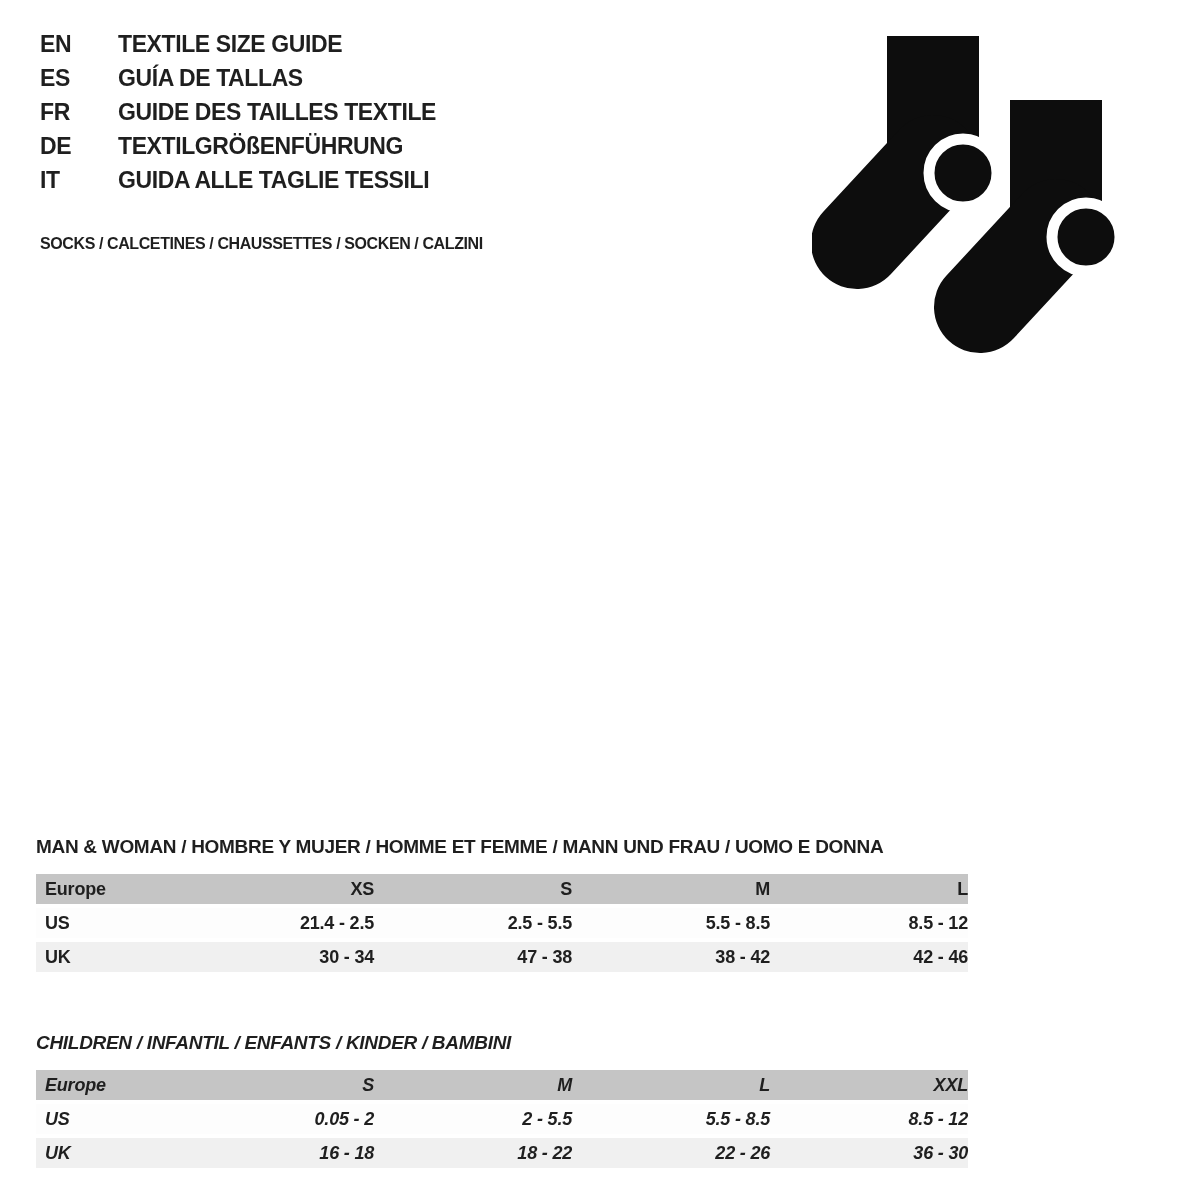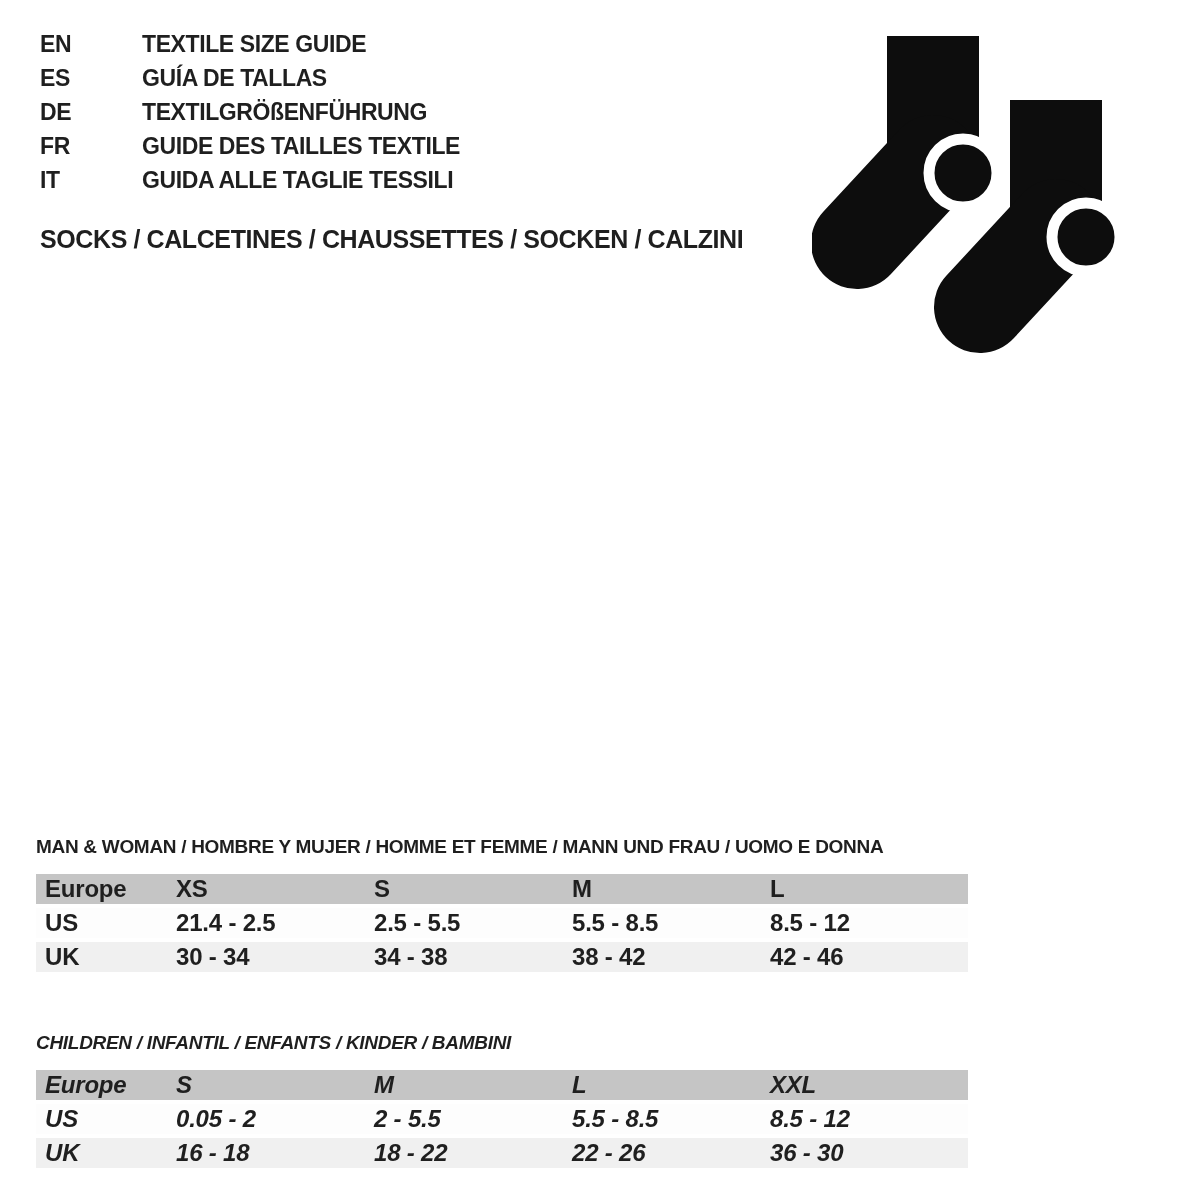--- a/index.html
+++ b/index.html
@@ -14,60 +14,60 @@
   html,body{margin:0;padding:0;}
   body{
     width:1200px;height:1200px;position:relative;overflow:hidden;
     background:var(--page-bg);
     font-family:"Liberation Sans",sans-serif;
     font-weight:bold;color:var(--text);
   }
 
   
   .lang-block{position:absolute;left:40px;top:27px;}
-  .lang-row{display:flex;height:34px;align-items:center;font-size:23px;letter-spacing:-0.4px;white-space:nowrap;gap:24px;}
+  .lang-row{display:flex;height:34px;align-items:center;font-size:23px;letter-spacing:-0.4px;white-space:nowrap;}
   .lang-code{width:78px;flex:0 0 78px;}
 
   
-  .socks-heading{position:absolute;left:40px;top:225px;font-size:25px;letter-spacing:-0.4px;white-space:nowrap;}
+  .socks-heading{position:absolute;left:40px;top:235px;font-size:16px;letter-spacing:-0.4px;white-space:nowrap;}
 
   
   .icon-wrap{position:absolute;left:812px;top:28px;width:316px;height:332px;}
 
   
   .table-section{position:absolute;left:36px;width:932px;}
   #table-section-0{top:818px;margin-top:18px;}
   #table-section-1{top:1032px;font-style:italic;}
   .table-title{font-size:19px;height:22px;margin-bottom:16px;letter-spacing:-0.3px;white-space:nowrap;}
-  .st-row{display:flex;height:30px;margin-bottom:4px;align-items:center;font-size:24px;letter-spacing:-0.2px;}
+  .st-row{display:flex;height:30px;margin-bottom:4px;align-items:center;font-size:18px;letter-spacing:-0.2px;}
   .st-row.header{background:var(--header-bg);}
   .st-row.r0{background:var(--row-bg);}
   .st-row.r1{background:var(--row-alt-bg);}
-  .st-cell{flex:1 1 0;text-align:left;}
+  .st-cell{flex:1 1 0;text-align:right;}
   .st-cell.label{flex:0 0 140px;text-align:left;padding-left:9px;}
 </style>
 </head>
 <body>
 
 <div class="lang-block" id="lang-block">
     <div class="lang-row">
       <span class="lang-code">EN</span>
       <span class="lang-label">TEXTILE SIZE GUIDE</span>
     </div>
     <div class="lang-row">
       <span class="lang-code">ES</span>
       <span class="lang-label">GUÍA DE TALLAS</span>
     </div>
     <div class="lang-row">
+      <span class="lang-code">FR</span>
+      <span class="lang-label">GUIDE DES TAILLES TEXTILE</span>
+    </div>
+    <div class="lang-row">
       <span class="lang-code">DE</span>
       <span class="lang-label">TEXTILGRÖßENFÜHRUNG</span>
-    </div>
-    <div class="lang-row">
-      <span class="lang-code">FR</span>
-      <span class="lang-label">GUIDE DES TAILLES TEXTILE</span>
     </div>
     <div class="lang-row">
       <span class="lang-code">IT</span>
       <span class="lang-label">GUIDA ALLE TAGLIE TESSILI</span>
     </div>
   </div>
 
 <div class="socks-heading">SOCKS / CALCETINES / CHAUSSETTES / SOCKEN / CALZINI</div>
 
 <div class="icon-wrap">
@@ -98,21 +98,21 @@
       <div class="st-row r0">
         <div class="st-cell label">US</div>
         <div class="st-cell">21.4 - 2.5</div>
         <div class="st-cell">2.5 - 5.5</div>
         <div class="st-cell">5.5 - 8.5</div>
         <div class="st-cell">8.5 - 12</div>
       </div>
       <div class="st-row r1">
         <div class="st-cell label">UK</div>
         <div class="st-cell">30 - 34</div>
-        <div class="st-cell">34 - 38</div>
+        <div class="st-cell">47 - 38</div>
         <div class="st-cell">38 - 42</div>
         <div class="st-cell">42 - 46</div>
       </div>
     </div>
 </div>
 
 <div class="table-section" id="table-section-1">
   <div class="table-title">CHILDREN / INFANTIL / ENFANTS / KINDER / BAMBINI</div>
   <div class="size-table">
       <div class="st-row header">

